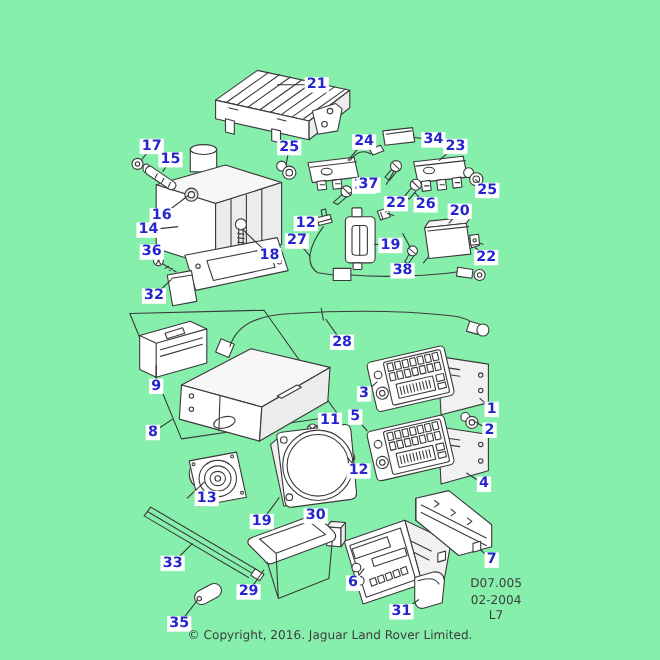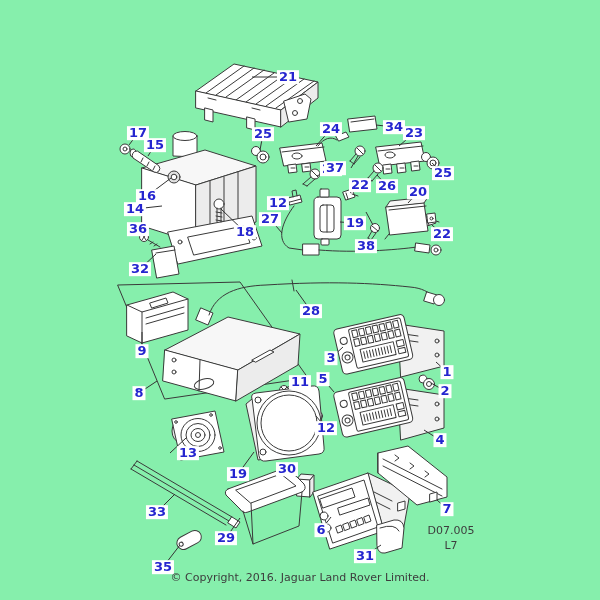--- a/index.html
+++ b/index.html
@@ -395,17 +395,18 @@
       <div class="callout" style="left: 157px; top: 512px;">33</div>
       <div class="callout" style="left: 226px; top: 538px;">29</div>
       <div class="callout" style="left: 163px; top: 567px;">35</div>
       <div class="callout" style="left: 321px; top: 530px;">6</div>
       <div class="callout" style="left: 365px; top: 556px;">31</div>
       <div class="callout" style="left: 447px; top: 509px;">7</div>
     </div>
 
   <div class="doc-ref">
     <div>D07.005</div>
+    <div>02-2004</div>
     <div>L7</div>
   </div>
 
   <div class="copyright">© Copyright, 2016. Jaguar Land Rover Limited.</div>
 </div>
 
 </body></html>

